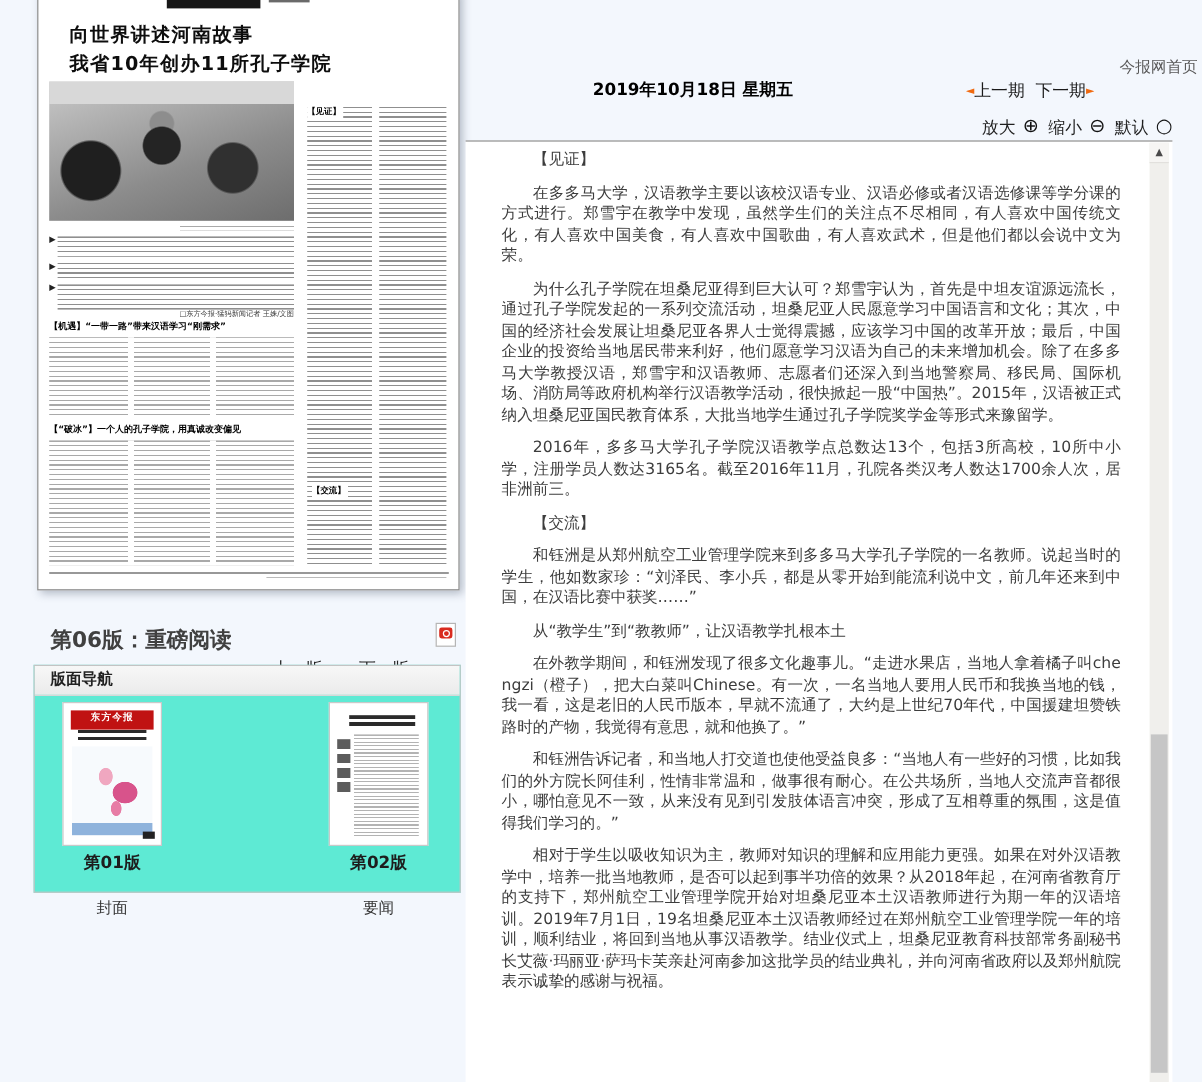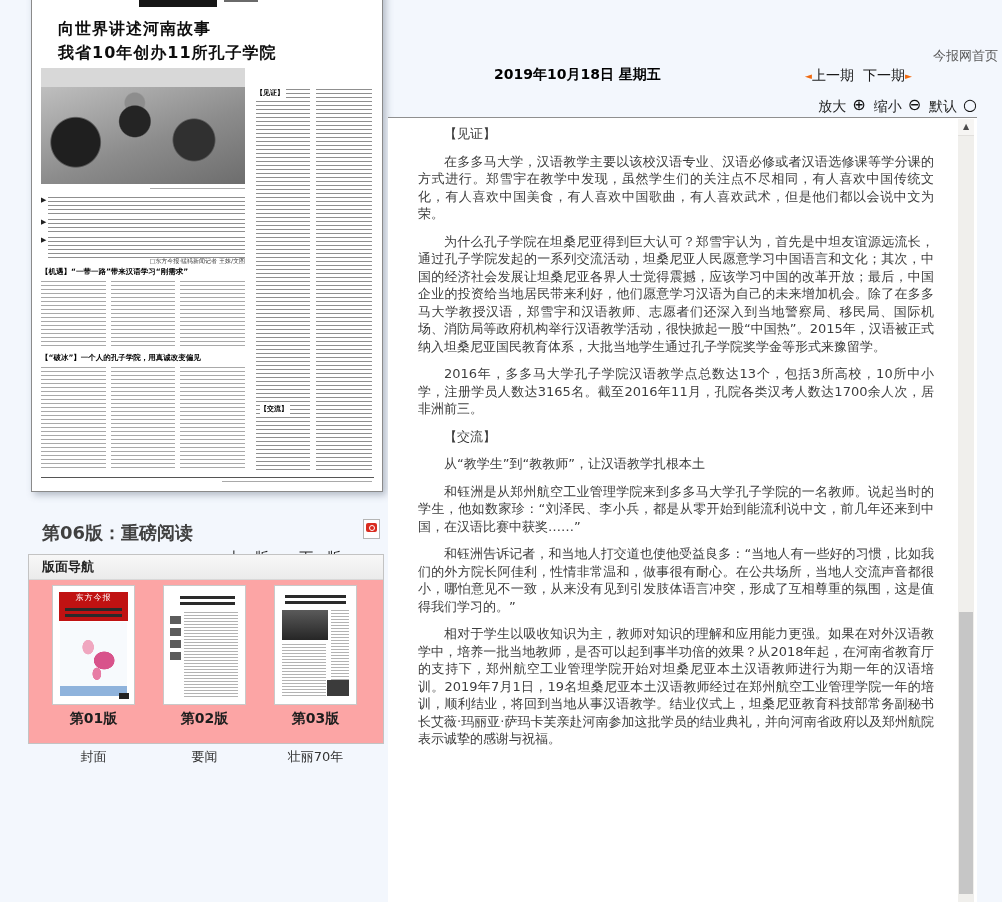--- a/index.html
+++ b/index.html
@@ -53,28 +53,28 @@
   .pn-cur{position:absolute;left:42px;top:521px;font-size:18px;font-weight:bold;color:#404040}
   .pn-group{position:absolute;top:549px;font-size:14px;color:#222;display:flex;align-items:flex-end;gap:16px;cursor:pointer}
   .pn-prev{left:227px}
   .pn-next{left:277px}
   .pn-arr{font-size:8px;color:#555}
   .pdficon{position:absolute;left:363px;top:519px;width:15px;height:18px;background:#fff;border:1px solid #b5b5b5;cursor:pointer}
   .pdficon::before{content:"";position:absolute;left:2px;right:2px;top:3px;height:9px;background:#d92b1f;border-radius:2px}
   .pdficon::after{content:"";position:absolute;left:5px;top:5px;width:4px;height:4px;border:1px solid #fff;border-radius:50%}
 
   
-  .boardnav{position:absolute;left:28px;top:554px;width:354px;height:188px;border:1px solid #c3c3c3;background:#fca5a5}
+  .boardnav{position:absolute;left:28px;top:554px;width:354px;height:188px;border:1px solid #c3c3c3;background:#5eead4}
   .bn-head{height:24px;line-height:24px;padding-left:13px;font-size:13px;font-weight:bold;color:#222;
            background:linear-gradient(#f7f7f7,#ebebeb);border-bottom:1px solid #d8d8d8}
   .bn-body{display:flex;justify-content:space-between;padding:5px 26px 0 23px}
   .bn-item{text-align:center}
   .pthumb{position:relative;width:81px;height:118px;background:#fff;border:1px solid #c9c9c9;overflow:hidden;cursor:pointer}
-  .pthumb .mast{display:none;position:absolute;top:6px;left:6px;right:6px;height:29px;background:#c01212;color:#fff;
-                font-size:8px;line-height:11px;font-weight:normal;text-align:center;letter-spacing:1px;overflow:hidden}
+  .pthumb .mast{display:none;position:absolute;top:6px;left:6px;right:6px;height:16px;background:#c01212;color:#fff;
+                font-size:8px;line-height:11px;font-weight:bold;text-align:center;letter-spacing:1px;overflow:hidden}
   .pthumb .mh{display:none;position:absolute;height:9px;background:repeating-linear-gradient(to bottom,#2a2a2a 0 3px,transparent 3px 6px)}
   .pthumb .mcols{display:none;position:absolute;background:repeating-linear-gradient(to bottom,#b3b3b3 0 1px,transparent 1px 3px)}
   .pthumb .mphoto{display:none}
   .pthumb .mphoto2{display:none}
   .pthumb .mart{display:none}
   .pthumb.cover .mast{display:block}
   .pthumb.cover .mh{display:block;top:22px;left:12px;right:12px}
   .pthumb.cover .mart{display:block;position:absolute;top:36px;left:7px;right:7px;bottom:8px;
     background:
       radial-gradient(ellipse at 66% 52%, #d8538b 0 16%, transparent 17%),
@@ -186,32 +186,20 @@
 
             <div class="mh"></div>
             <div class="mphoto"></div>
             <div class="mcols"></div>
 
           </div>
           <div class="bn-num">第02版</div>
           <div class="bn-name">要闻</div>
         </div>
 
-        <div class="bn-item">
-          <div class="pthumb photopage">
-
-            <div class="mh"></div>
-            <div class="mphoto"></div>
-            <div class="mcols"></div>
-
-            <div class="mphoto2"></div>
-          </div>
-          <div class="bn-num">第03版</div>
-          <div class="bn-name">壮丽70年</div>
-        </div>
       </div>
   </div>
 
   <a class="homelink">今报网首页</a>
   <div class="issuedate">2019年10月18日 星期五</div>
   <div class="issuenav">
     <span class="mk">◄</span>
       <span class="lbl">上一期</span>
       <span class="gap"></span>
       <span class="lbl">下一期</span>
@@ -241,24 +229,25 @@
 
         <p class="para">在多多马大学，汉语教学主要以该校汉语专业、汉语必修或者汉语选修课等学分课的方式进行。郑雪宇在教学中发现，虽然学生们的关注点不尽相同，有人喜欢中国传统文化，有人喜欢中国美食，有人喜欢中国歌曲，有人喜欢武术，但是他们都以会说中文为荣。</p>
 
         <p class="para">为什么孔子学院在坦桑尼亚得到巨大认可？郑雪宇认为，首先是中坦友谊源远流长，通过孔子学院发起的一系列交流活动，坦桑尼亚人民愿意学习中国语言和文化；其次，中国的经济社会发展让坦桑尼亚各界人士觉得震撼，应该学习中国的改革开放；最后，中国企业的投资给当地居民带来利好，他们愿意学习汉语为自己的未来增加机会。除了在多多马大学教授汉语，郑雪宇和汉语教师、志愿者们还深入到当地警察局、移民局、国际机场、消防局等政府机构举行汉语教学活动，很快掀起一股“中国热”。2015年，汉语被正式纳入坦桑尼亚国民教育体系，大批当地学生通过孔子学院奖学金等形式来豫留学。</p>
 
 
         <p class="para">2016年，多多马大学孔子学院汉语教学点总数达13个，包括3所高校，10所中小学，注册学员人数达3165名。截至2016年11月，孔院各类汉考人数达1700余人次，居非洲前三。</p>
 
         <p class="para">【交流】</p>
 
+        <p class="para">和钰洲是从郑州航空工业管理学院来到多多马大学孔子学院的一名教师。说起当时的学生，他如数家珍：“刘泽民、李小兵，都是从零开始到能流利说中文，前几年还来到中国，在汉语比赛中获奖……”</p>
+
         <p class="para">从“教学生”到“教教师”，让汉语教学扎根本土</p>
 
-        <p class="para">和钰洲是从郑州航空工业管理学院来到多多马大学孔子学院的一名教师。说起当时的学生，他如数家珍：“刘泽民、李小兵，都是从零开始到能流利说中文，前几年还来到中国，在汉语比赛中获奖……”</p>
-
+        <p class="para">在外教学期间，和钰洲发现了很多文化趣事儿。“走进水果店，当地人拿着橘子叫chengzi（橙子），把大白菜叫Chinese。有一次，一名当地人要用人民币和我换当地的钱，我一看，这是老旧的人民币版本，早就不流通了，大约是上世纪70年代，中国援建坦赞铁路时的产物，我觉得有意思，就和他换了。”</p>
 
         <p class="para">和钰洲告诉记者，和当地人打交道也使他受益良多：“当地人有一些好的习惯，比如我们的外方院长阿佳利，性情非常温和，做事很有耐心。在公共场所，当地人交流声音都很小，哪怕意见不一致，从来没有见到引发肢体语言冲突，形成了互相尊重的氛围，这是值得我们学习的。”</p>
 
         <p class="para">相对于学生以吸收知识为主，教师对知识的理解和应用能力更强。如果在对外汉语教学中，培养一批当地教师，是否可以起到事半功倍的效果？从2018年起，在河南省教育厅的支持下，郑州航空工业管理学院开始对坦桑尼亚本土汉语教师进行为期一年的汉语培训。2019年7月1日，19名坦桑尼亚本土汉语教师经过在郑州航空工业管理学院一年的培训，顺利结业，将回到当地从事汉语教学。结业仪式上，坦桑尼亚教育科技部常务副秘书长艾薇·玛丽亚·萨玛卡芙亲赴河南参加这批学员的结业典礼，并向河南省政府以及郑州航院表示诚挚的感谢与祝福。</p>
 
       </div>
     <div class="sbar">
       <div class="sb-up">▲</div>
       <div class="sb-thumb"></div>
     </div>

